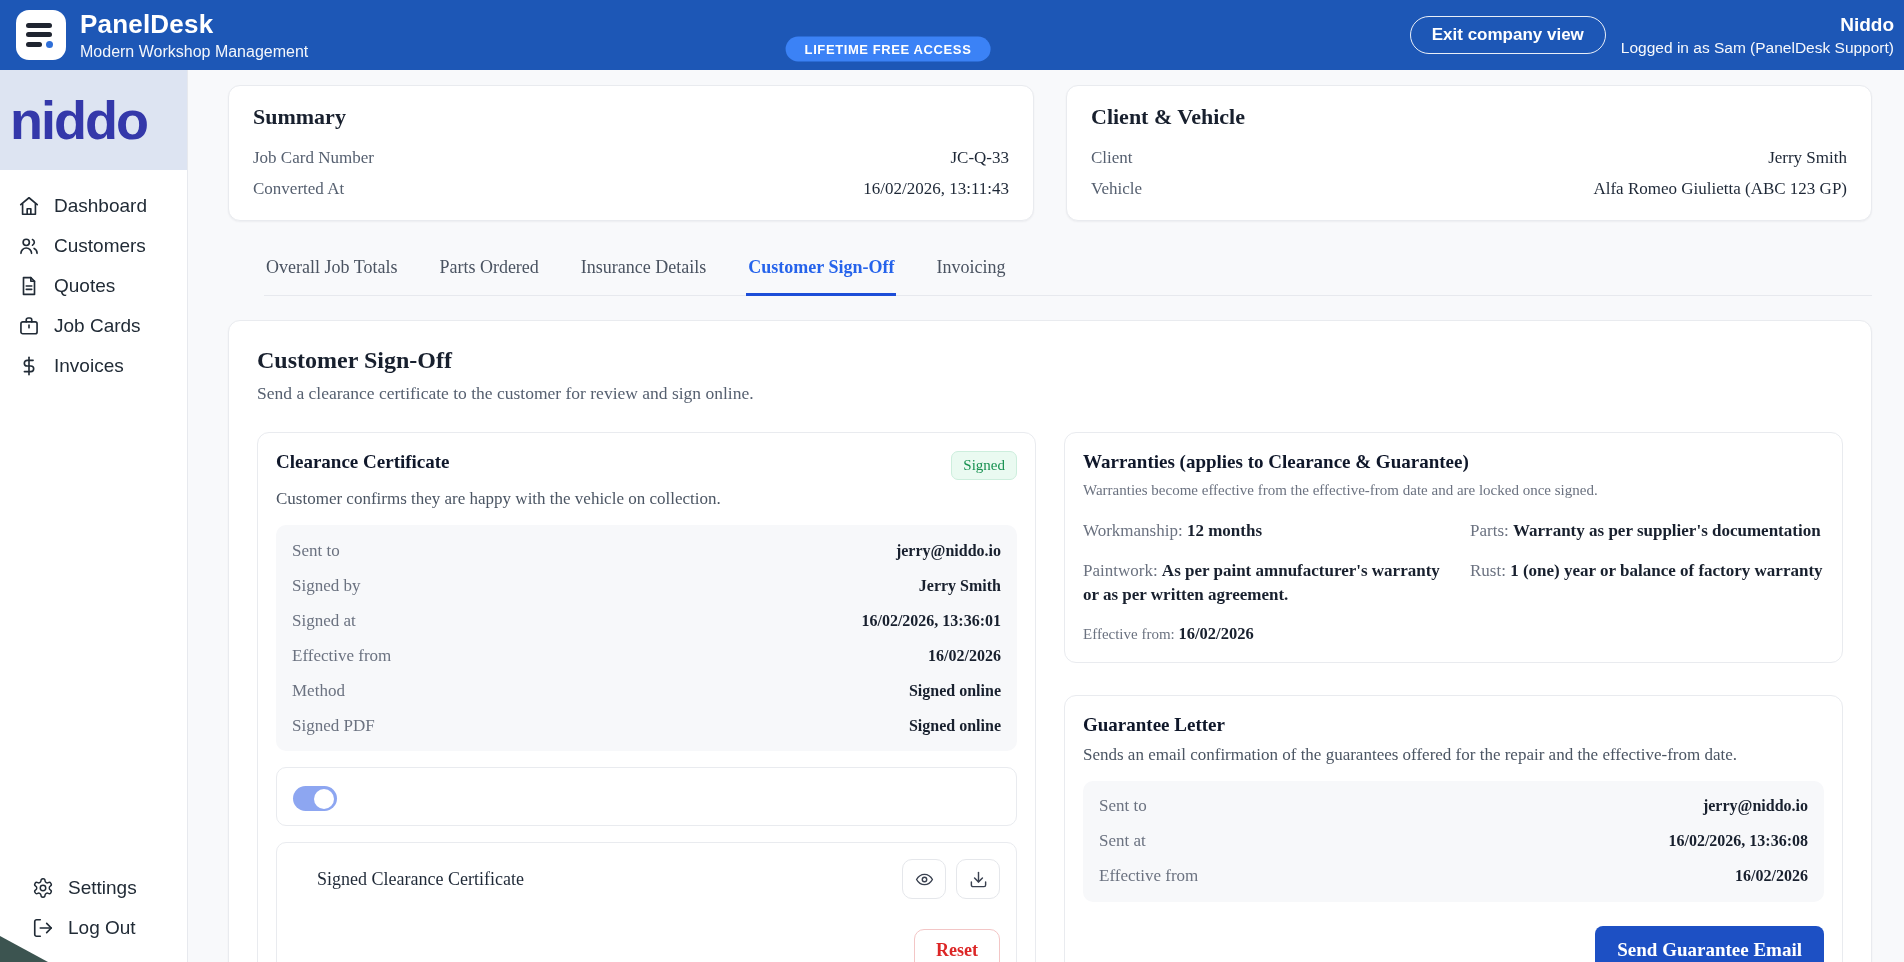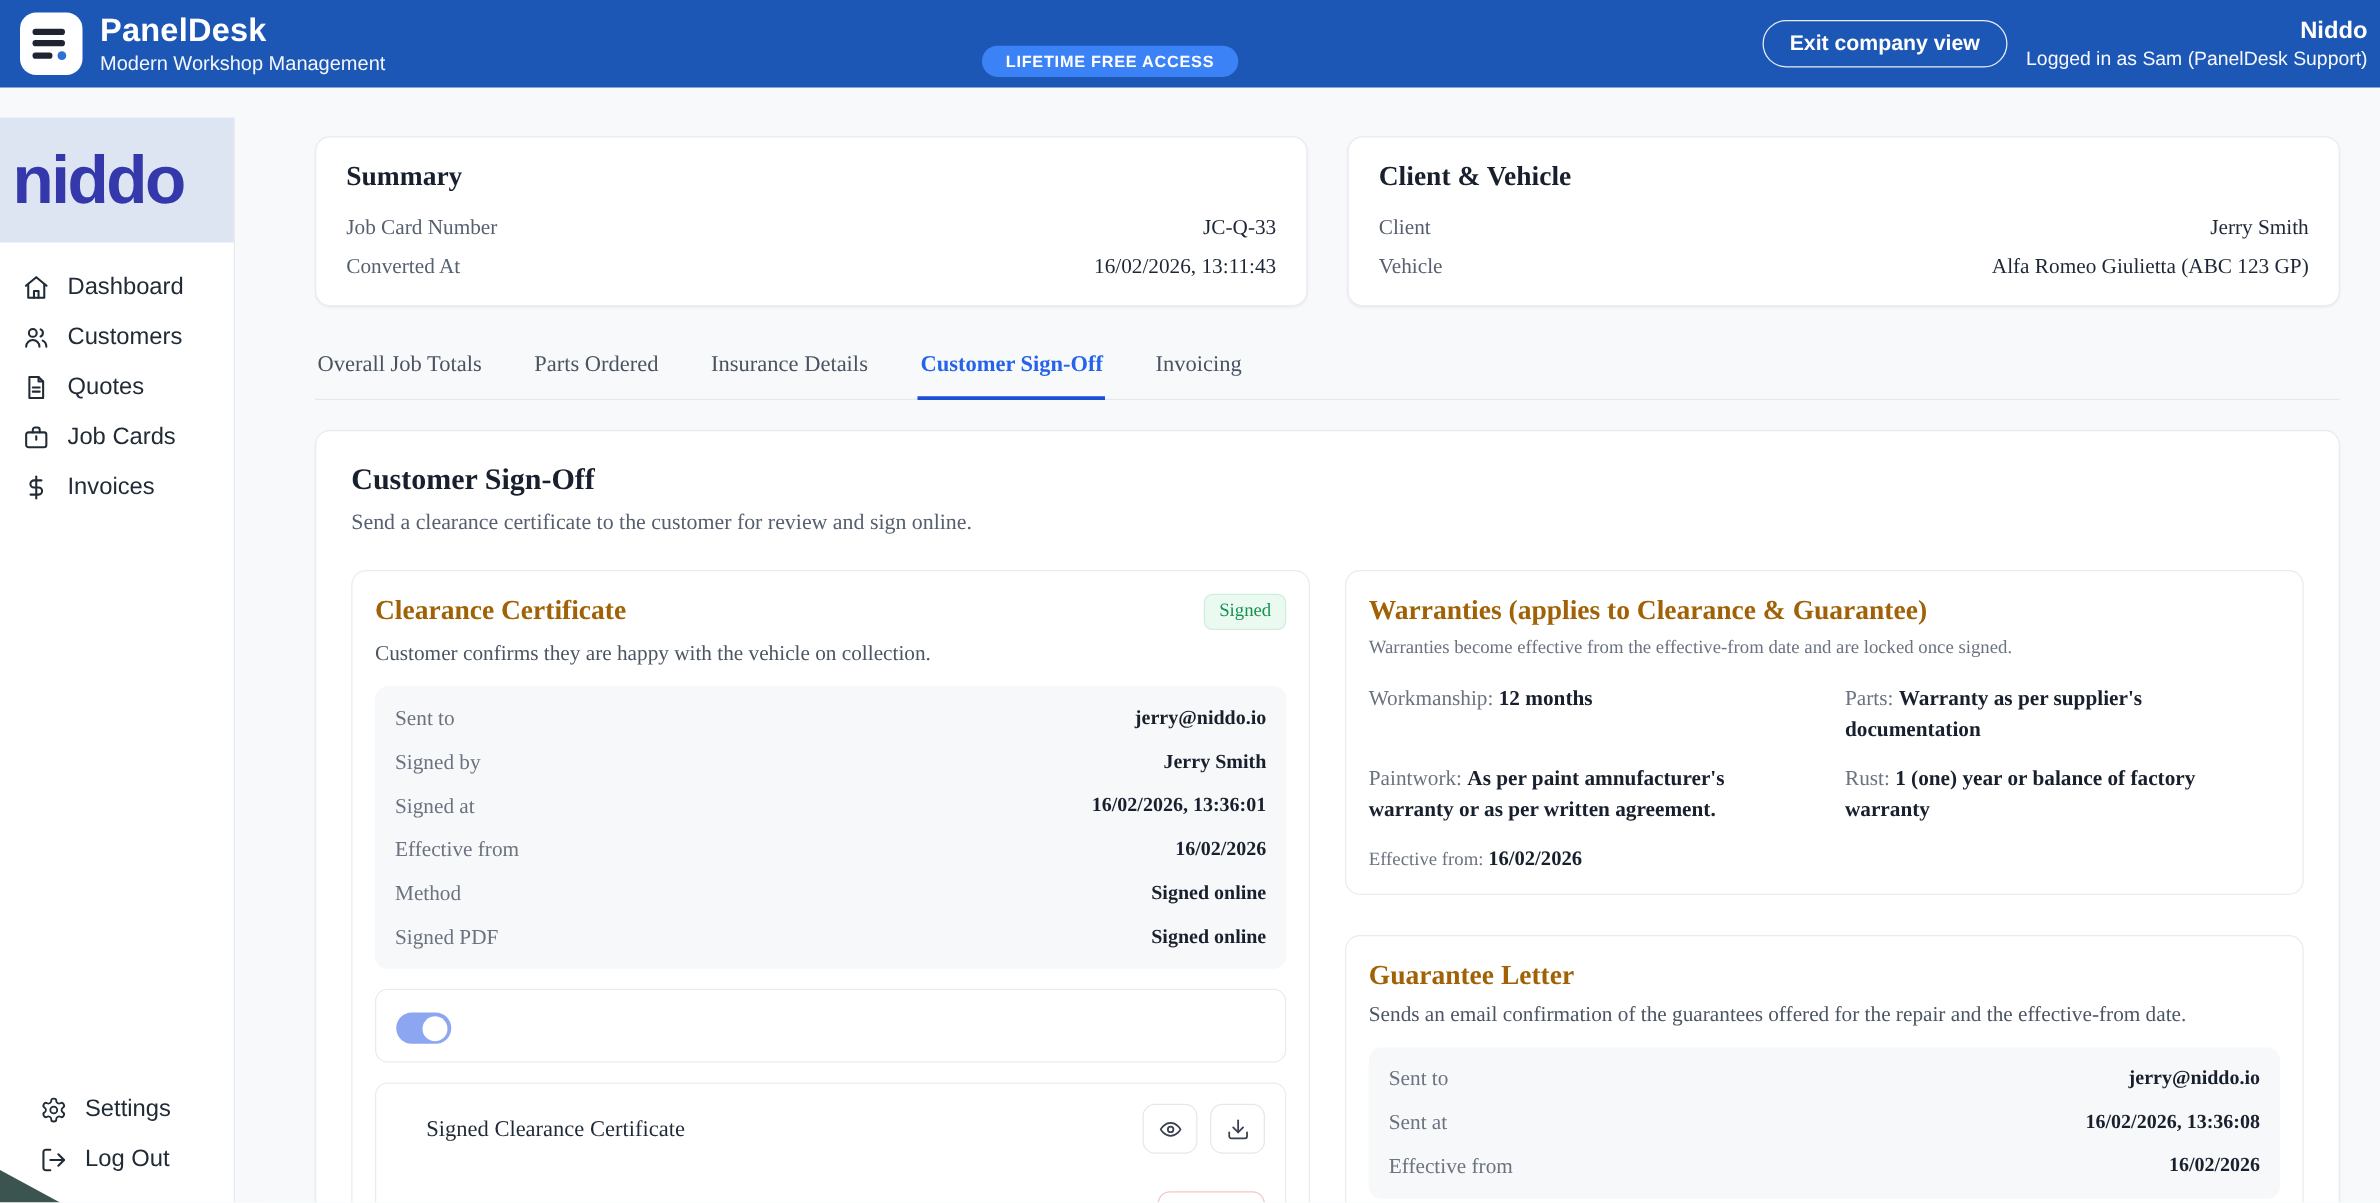--- a/index.html
+++ b/index.html
@@ -1,19 +1,19 @@
 <!DOCTYPE html>
 <html><head>
 <meta charset="utf-8">
 <style>
   * { margin:0; padding:0; box-sizing:border-box; }
   html,body { width:1904px; height:962px; overflow:hidden; background:#f8f9fb;
     font-family:"Liberation Sans","DejaVu Sans",sans-serif; }
   .app { display:grid; grid-template-rows:70px 1fr; grid-template-columns:188px 1fr;
-    grid-template-areas:"header header" "sidebar main"; width:1904px; height:962px;gap:24px; }
+    grid-template-areas:"header header" "sidebar main"; width:1904px; height:962px; }
 
   
   .topbar { grid-area:header; background:#1d57b6; display:flex; align-items:center;
     position:relative; padding:0 10px 0 16px; }
   .brand { display:flex; align-items:center; gap:14px; }
   .brand-logo { width:50px; height:50px; background:#ffffff; border-radius:13px;
     display:flex; flex-direction:column; justify-content:center; gap:4px; padding-left:10px; }
   .bar { height:5px; background:#1f2430; border-radius:3px; }
   .bar1 { width:26px; } .bar2 { width:26px; }
   .bar3row { display:flex; align-items:center; gap:4px; }
@@ -49,35 +49,35 @@
   
   .main { grid-area:main; background:#f8f9fb; padding:15px 32px 8px 40px; overflow:hidden;font-family:Liberation Serif, serif; }
   .cards-row { display:flex; gap:32px; }
   .info-card { flex:1 1 0; background:#ffffff; border:1px solid #e9ebef; border-radius:12px;
     padding:18px 24px 16px; box-shadow:0 1px 2px rgba(16,24,40,.05); }
   .info-title { font-size:22px; font-weight:700; color:#18202e; margin-bottom:12px; }
   .irow { display:flex; justify-content:space-between; align-items:flex-end; padding:5.5px 0; }
   .ilabel { font-size:17px; color:#566070; }
   .ivalue { font-size:17px; color:#1d2736; }
 
-  .tabs { display:flex; gap:38px; margin-top:32px; border-bottom:1px solid #e7e9ee; }
+  .tabs { display:flex; gap:38px; margin-top:32px; border-bottom:1px solid #e7e9ee;margin-left:36px; }
   .tab { font-size:18px; color:#4a5361; padding:4px 2px 15px; cursor:pointer; white-space:nowrap; }
   .tab.active { color:#2563eb; font-weight:600; border-bottom:3.5px solid #1d4ed8;
     margin-bottom:-1px; }
 
   .panel { margin-top:24px; background:#ffffff; border:1px solid #e9ebef; border-radius:12px;
     padding:26px 28px; box-shadow:0 1px 2px rgba(16,24,40,.05); }
   .panel-title { font-size:24px; font-weight:700; color:#18202e; }
   .panel-sub { font-size:17.5px; color:#566070; margin-top:9px; }
   .two-col { display:grid; grid-template-columns:1fr 1fr; gap:28px; margin-top:28px;
     align-items:start; }
 
   .sub-card { border:1px solid #e9ebef; border-radius:12px; padding:18px; background:#ffffff; }
   .sc-head { display:flex; justify-content:space-between; align-items:flex-start; }
-  .sc-title { font-size:22px; font-weight:700; color:#a16207; }
+  .sc-title { font-size:19px; font-weight:700; color:#0f172a; }
   .badge-signed { background:#eafaf1; color:#179150; border:1px solid #cdeedd;
     font-size:15px; padding:5px 11px; border-radius:7px; }
   .sc-sub { font-size:17px; color:#4b5563; margin-top:9px; }
 
   .details { margin-top:16px; background:#f7f8fa; border-radius:10px; padding:8px 16px; }
   .drow { display:flex; justify-content:space-between; align-items:center; padding:7.5px 0; }
   .dlabel { font-size:17px; color:#6b7280; }
   .dvalue { font-size:16px; font-weight:600; color:#18202e; }
 
   .toggle-box { margin-top:16px; border:1px solid #e9ebef; border-radius:10px;

